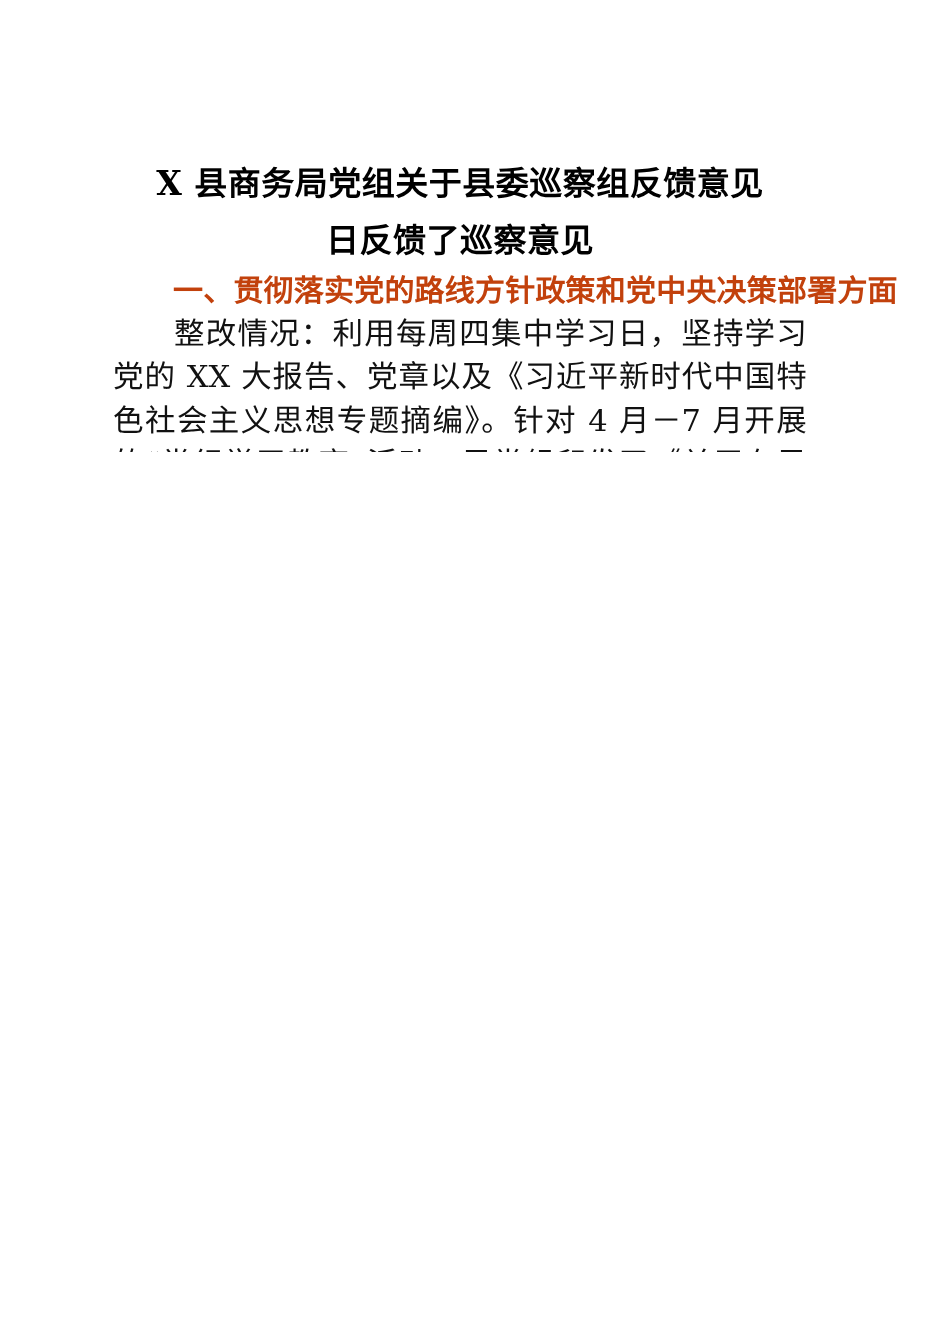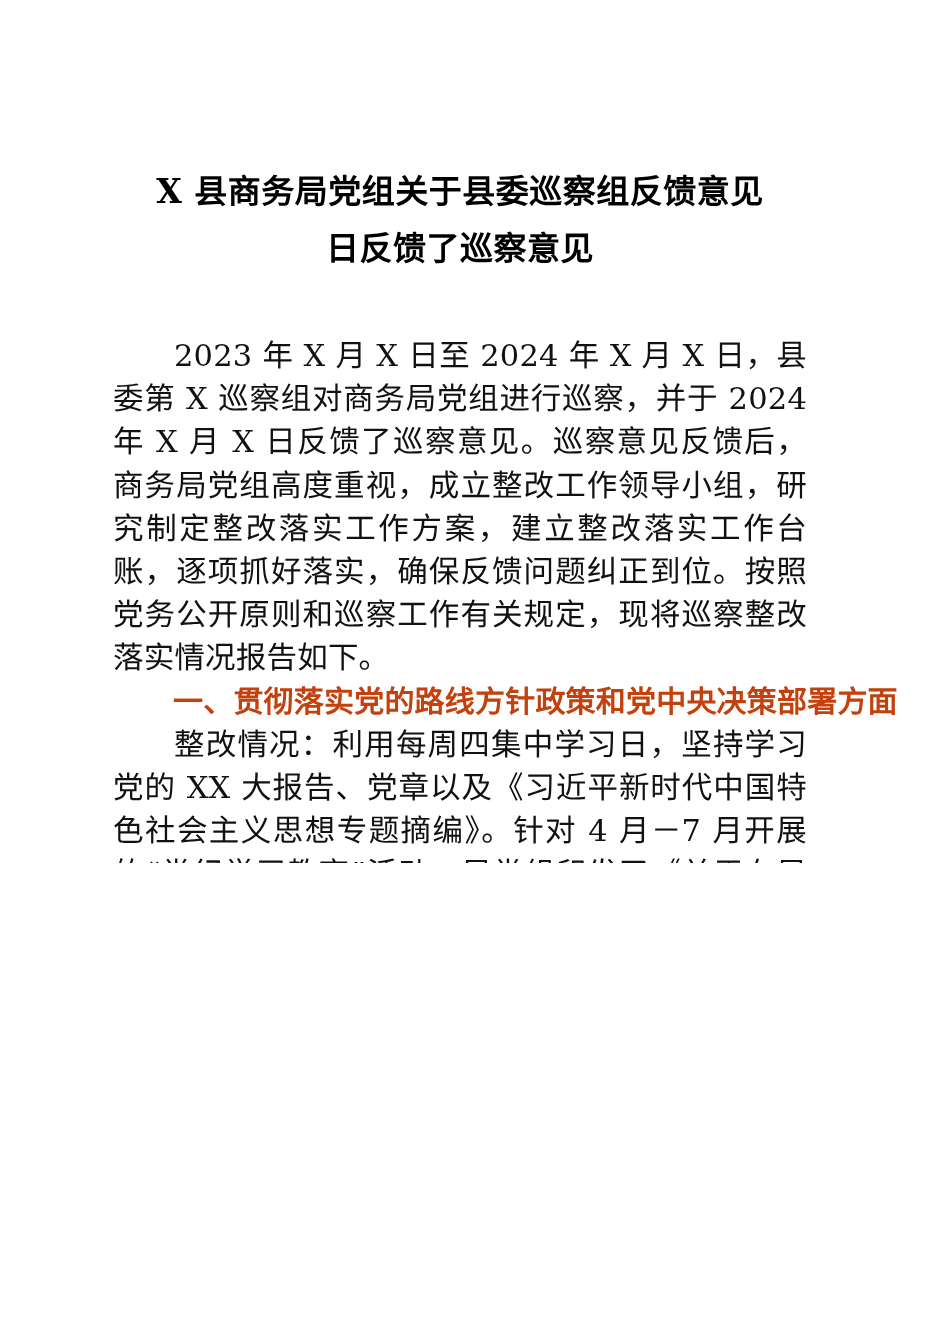--- a/index.html
+++ b/index.html
@@ -21,21 +21,21 @@
   
   .content {
     position: absolute;
     left: 113px;
     top: 0;
     width: 694px;   
   }
 
   
   .doc-title {
-    margin: 8px;
+    margin: 0;
     padding-top: 155px;
     font-family: "DejaVu Serif", "Liberation Serif", serif;
     font-weight: 700;
     font-size: 33px;
     line-height: 57px;
     text-align: center;
     color: #000000;
     letter-spacing: 0.5px;
     -webkit-font-smoothing: antialiased;
   }
@@ -86,21 +86,20 @@
 <body>
 
 <div class="page">
   <div class="content">
 
     <h1 class="doc-title">
       <span>X 县商务局党组关于县委巡察组反馈意见</span><br>
       <span>日反馈了巡察意见</span>
     </h1>
 
-    <p class="p indent2 p-first">2023 年 X 月 X 日至 2024 年 X 月 X 日，县委第 X 巡察组对商务局党组进行巡察，并于 2024 年 X 月 X 日反馈了巡察意见。巡察意见反馈后，商务局党组高度重视，成立整改工作领导小组，研究制定整改落实工作方案，建立整改落实工作台账，逐项抓好落实，确保反馈问题纠正到位。按照党务公开原则和巡察工作有关规定，现将巡察整改落实情况报告如下。</p>
 
     <p class="h1-line">一、贯彻落实党的路线方针政策和党中央决策部署方面</p>
 
 
 
     <p class="p indent2 clipped">整改情况：利用每周四集中学习日，坚持学习党的 XX 大报告、党章以及《习近平新时代中国特色社会主义思想专题摘编》。针对 4 月－7 月开展的“党纪学习教育”活动，局党组印发了《关于在局机关党员中开展党纪学习教育的工作方案》，制定了学习计划，采取个人自学、领导干部领学集体研讨等方式，推动党纪学习教育走深走实。目前，已开展 3 次个人自学、3 次集中学习、1 次书记讲党课、1 次集中研讨，并在 4 月 26 日至 28 日同步开展了为期 3 天的党纪学</p>
 
   </div>
 </div>
 

